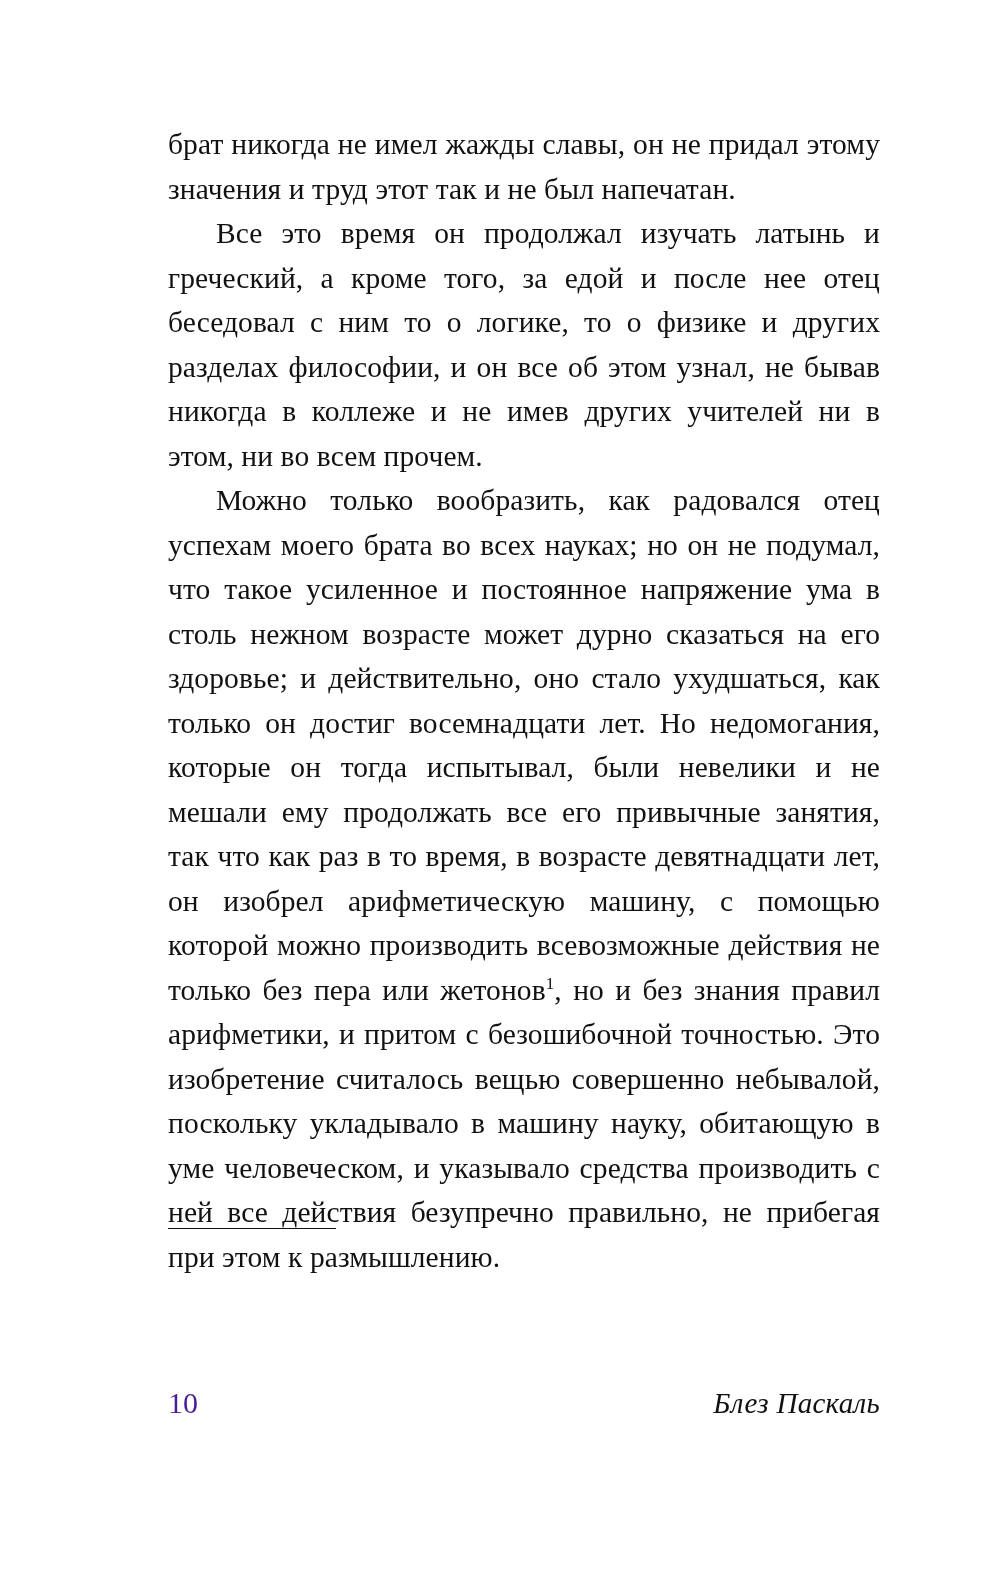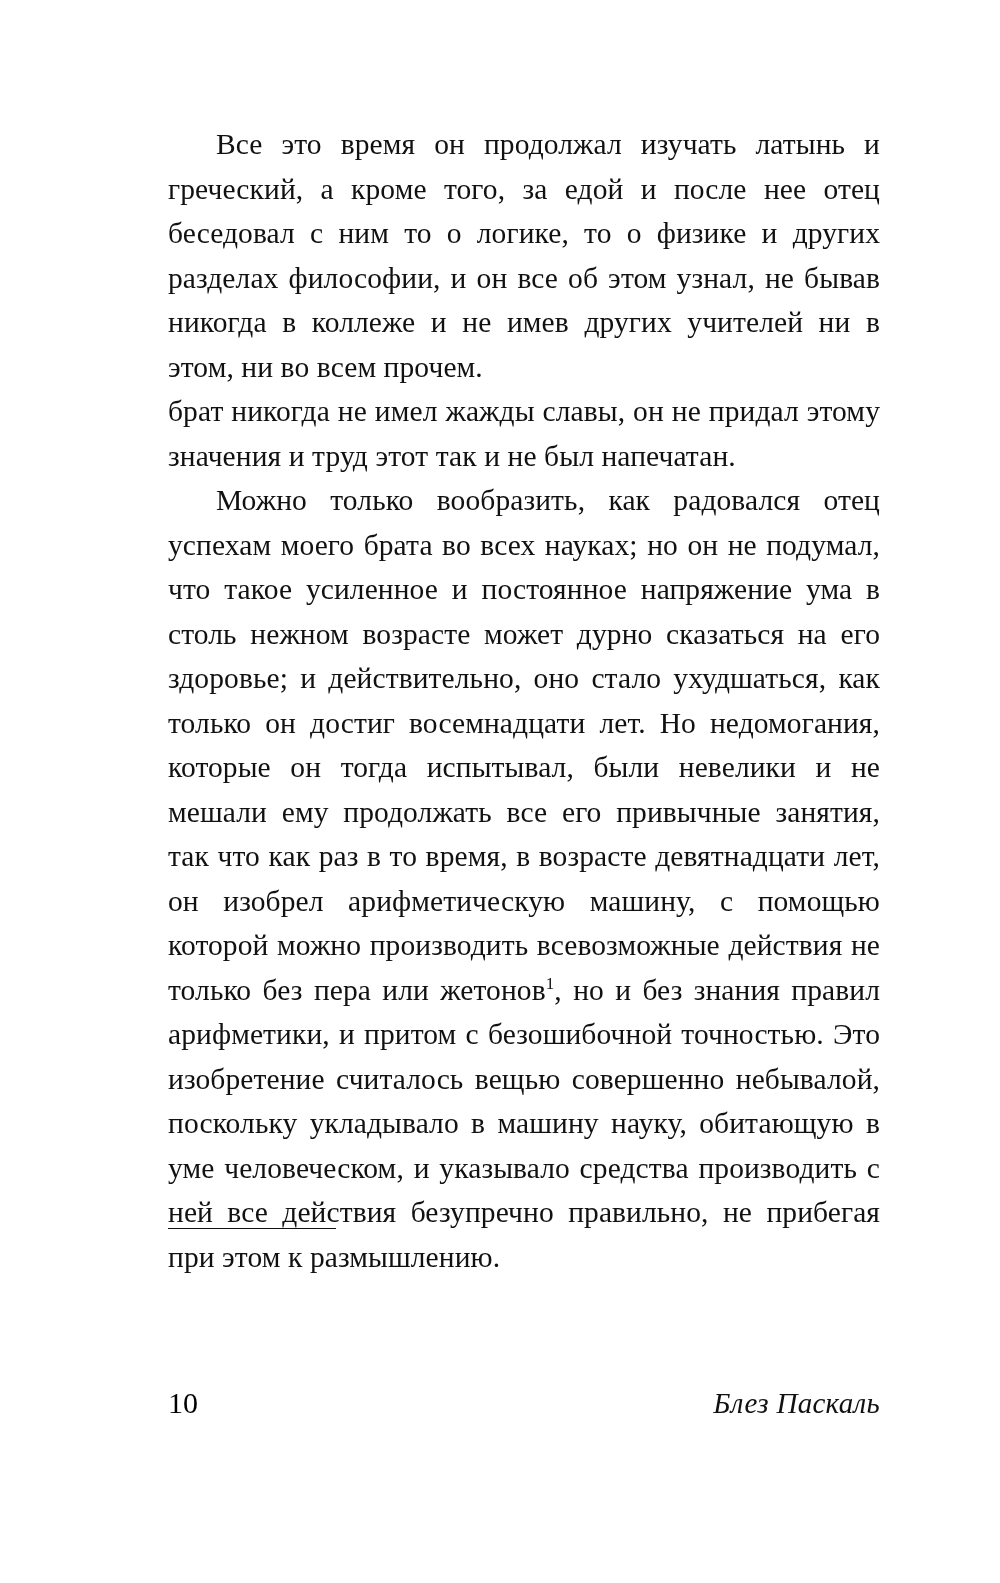--- a/index.html
+++ b/index.html
@@ -69,40 +69,40 @@
     position: absolute;
     left: 168px;
     right: 120px;
     top: 1386px;
     display: flex;
     align-items: baseline;
     justify-content: space-between;
   }
   .page-number {
     font-size: 30px;
-    color: #000000;
+    color: #4c1d95;
   }
   .running-title {
     font-size: 29px;
     font-style: italic;
     font-weight: normal;
     color: #111111;
     letter-spacing: 0.3px;
   }
 </style>
 </head>
 <body>
 
 <div class="page">
 
   <div class="text-column">
 
+    <p class="para">брат никогда не имел жажды славы, он не придал этому значения и труд этот так и не был напечатан.</p>
+
     <p class="para indent">Все это время он продолжал изучать латынь и греческий, а кроме того, за едой и после нее отец беседовал с ним то о логике, то о физике и других разделах философии, и он все об этом узнал, не бывав никогда в коллеже и не имев других учителей ни в этом, ни во всем прочем.</p>
-
-    <p class="para">брат никогда не имел жажды славы, он не придал этому значения и труд этот так и не был напечатан.</p>
 
     <p class="para indent"><span>Можно только вообразить, как радовался отец успехам моего брата во всех науках; но он не подумал, что такое усиленное и постоянное напряжение ума в столь нежном возрасте может дурно сказаться на его здоровье; и действительно, оно стало ухудшаться, как только он достиг восемнадцати лет. Но недомогания, которые он тогда испытывал, были невелики и не мешали ему продолжать все его привычные занятия, так что как раз в то время, в возрасте девятнадцати лет, он изобрел арифметическую машину, с помощью которой можно производить всевозможные действия не только без пера или жетонов</span><sup class="fn-ref">1</sup><span>, но и без знания правил арифметики, и притом с безошибочной точностью. Это изобретение считалось вещью совершенно небывалой, поскольку укладывало в машину науку, обитающую в уме человеческом, и указывало средства производить с ней все действия безупречно правильно, не прибегая при этом к размышлению.</span></p>
 
   </div>
 
   <div class="footnote-zone">
     <div class="footnote-rule"></div>
   </div>
 
   <div class="footer">

